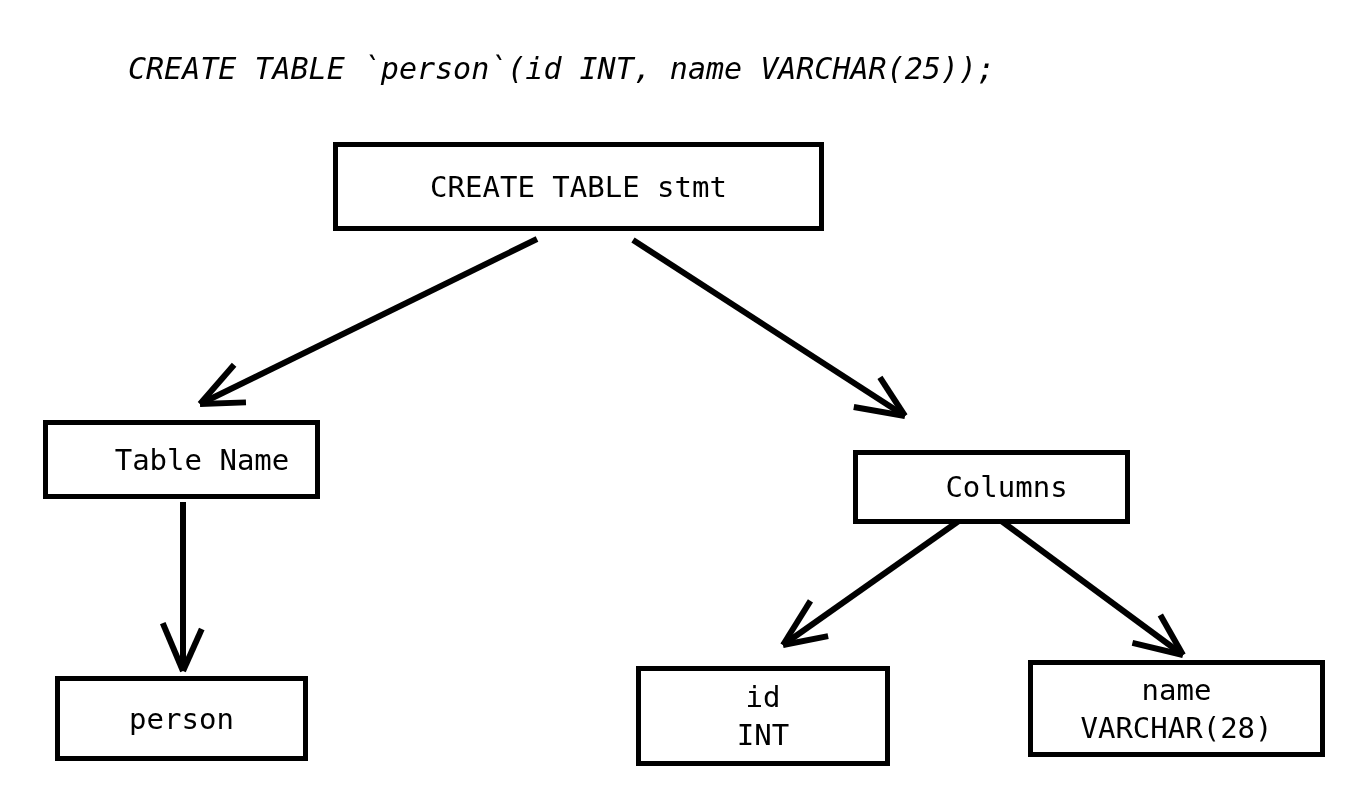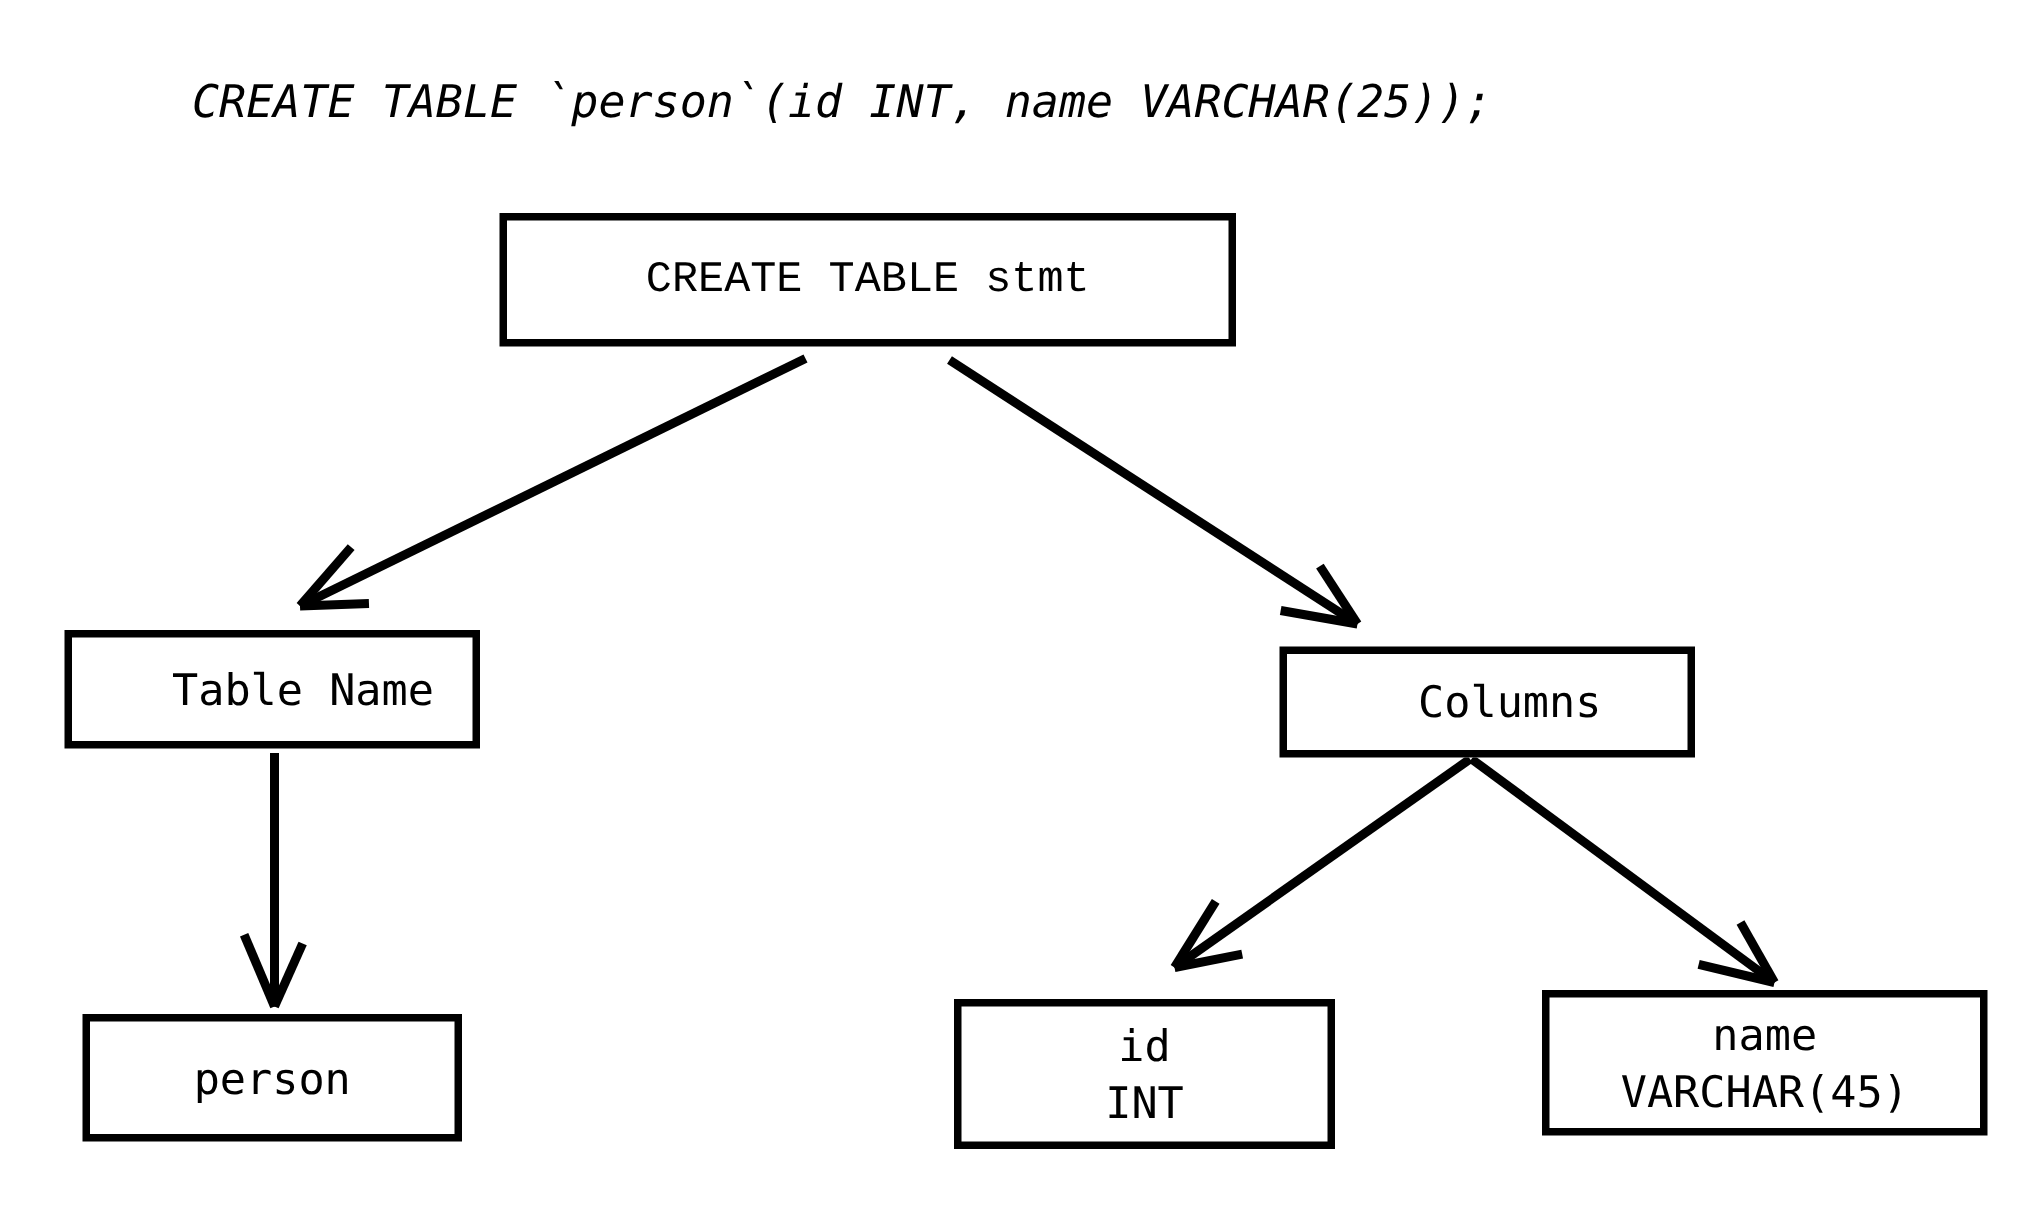--- a/index.html
+++ b/index.html
@@ -80,39 +80,39 @@
         <line x1="183" y1="671" x2="162.75024619995014" y2="623.10482831185"></line>
         <line x1="980" y1="506" x2="783" y2="645"></line>
         <line x1="783" y1="645" x2="828.1329671164885" y2="636.1109460986017"></line>
         <line x1="783" y1="645" x2="810.4599255754742" y2="600.8417336460158"></line>
         <line x1="981" y1="506" x2="1183" y2="655"></line>
         <line x1="1183" y1="655" x2="1160.3328618472835" y2="614.9724988543418"></line>
         <line x1="1183" y1="655" x2="1132.4357167292703" y2="642.8652046858053"></line>
       </g>
   </svg>
 
-  <div class="node" id="node-root" style="left: 333px; top: 142px; width: 491px; height: 89px; font-family: Liberation Mono, monospace;">
+  <div class="node" id="node-root" style="left: 333px; top: 142px; width: 491px; height: 89px;">
     <span class="line">CREATE TABLE stmt</span>
   </div>
 
   <div class="node" id="node-table-name" style="left: 43px; top: 420px; width: 277px; height: 79px; padding-left: 41px;">
     <span class="line">Table Name</span>
   </div>
 
-  <div class="node" id="node-columns" style="left: 853px; top: 431px; width: 277px; height: 74px; padding-left: 30px;">
+  <div class="node" id="node-columns" style="left: 853px; top: 450px; width: 277px; height: 74px; padding-left: 30px;">
     <span class="line">Columns</span>
   </div>
 
   <div class="node" id="node-id-col" style="left: 636px; top: 666px; width: 254px; height: 100px;">
     <span class="line">id</span>
     <span class="line">INT</span>
   </div>
 
   <div class="node" id="node-person" style="left: 55px; top: 676px; width: 253px; height: 85px;">
     <span class="line">person</span>
   </div>
 
   <div class="node" id="node-name-col" style="left: 1028px; top: 660px; width: 297px; height: 97px;">
     <span class="line">name</span>
-    <span class="line">VARCHAR(45)</span>
+    <span class="line">VARCHAR(28)</span>
   </div>
 
 </div>
 
 </body></html>

